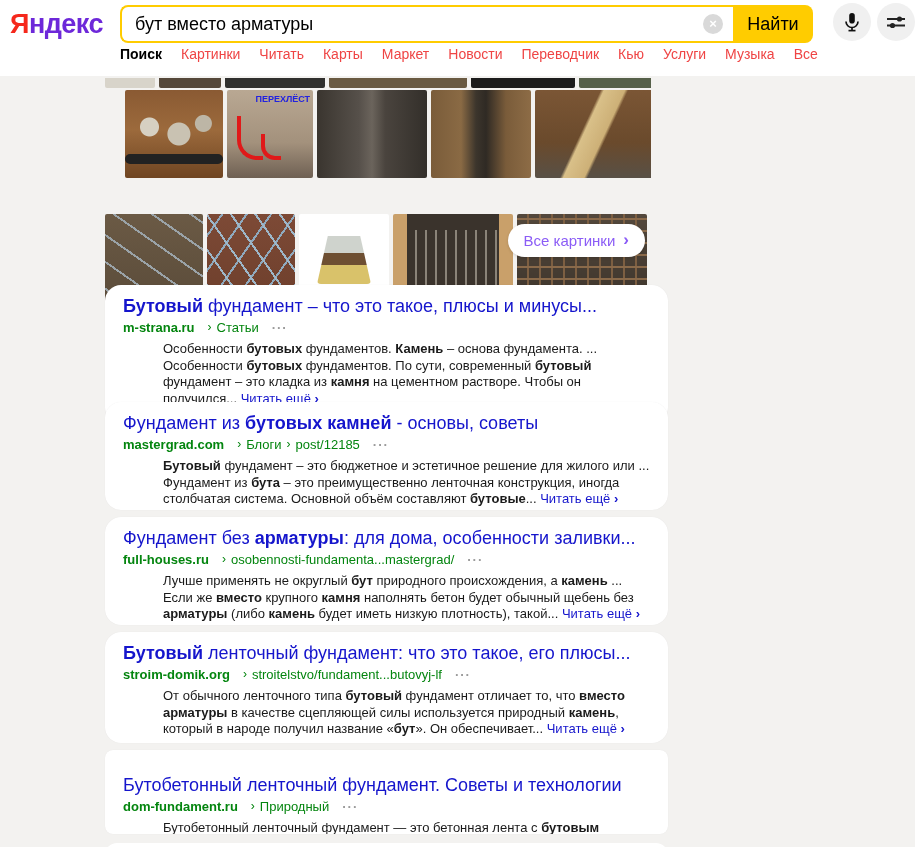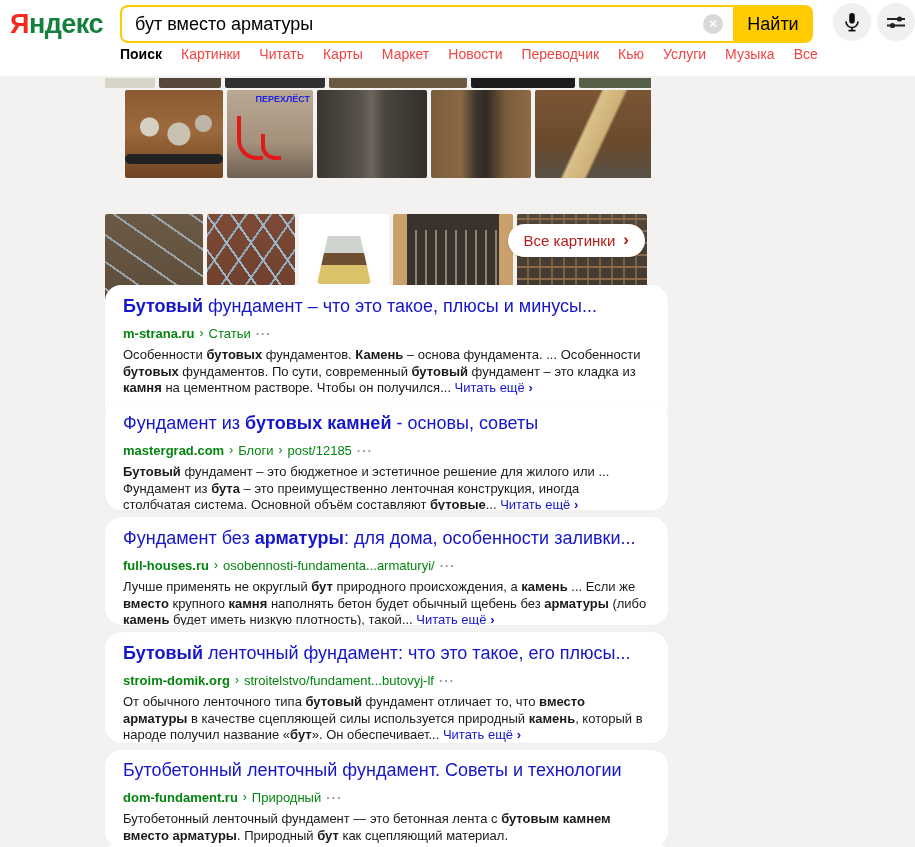--- a/index.html
+++ b/index.html
@@ -3,21 +3,21 @@
 <meta charset="utf-8">
 <style>
   * { margin:0; padding:0; box-sizing:border-box; }
   html,body { width:915px; height:847px; overflow:hidden;
     font-family:"Liberation Sans","DejaVu Sans",sans-serif; background:#f3f2f0; }
 
   
   .header { position:absolute; left:0; top:0; width:915px; height:76px; background:#fff; }
   .logo { position:absolute; left:10px; top:9px; font-size:27px; font-weight:bold; letter-spacing:-0.5px; cursor:pointer; }
   .logo .ya { color:#f5281c; }
-  .logo .rest { color:#15803d; }
+  .logo .rest { color:#6d28d9; }
 
   .searchbar { position:absolute; left:120px; top:5px; height:38px; display:flex; }
   .search-input-wrap { position:relative; width:613px; height:38px; }
   .search-input { width:100%; height:100%; border:2px solid #ffcc00; border-right:none;
      border-radius:8px 0 0 8px; font-size:18px; padding:0 40px 0 13px; outline:none; color:#000;
      font-family:inherit; background:#fff; }
   .clear-btn { position:absolute; right:10px; top:9px; width:20px; height:20px; border-radius:50%;
      background:#d9d9d9; color:#fff; font-size:13px; font-weight:bold; line-height:20px;
      text-align:center; cursor:pointer; }
   .search-btn { width:80px; height:38px; background:#ffcc00; border:none; border-radius:0 8px 8px 0;
@@ -77,42 +77,42 @@
      linear-gradient(90deg,#c9a06a 0 12%, #3a332c 12% 88%, #c9a06a 88% 100%),
      #c9a06a; }
   .formwork::after { content:""; position:absolute; left:12%; right:12%; top:16px; bottom:0;
      background:repeating-linear-gradient(90deg, transparent 0 8px, #8a8378 8px 10px); }
   .mesh-corner { background:
      repeating-linear-gradient(0deg, transparent 0 10px, #8a6a4a 10px 12px),
      repeating-linear-gradient(90deg, transparent 0 10px, #7d5f42 10px 12px),
      linear-gradient(180deg,#53483c 0%,#3e352c 100%); }
 
   .all-images-btn { position:absolute; right:6px; top:146px; height:33px; background:#fff;
-     border:none; border-radius:20px; padding:0 16px; font-size:15px; color:#b91c1c;
+     border:none; border-radius:20px; padding:0 16px; font-size:15px; color:#8b5cf6;
      display:flex; align-items:center; gap:8px; cursor:pointer; font-family:inherit;
      box-shadow:0 1px 3px rgba(0,0,0,0.15); }
   .all-images-btn .chev { font-size:17px; font-weight:bold; margin-top:-2px; }
 
   
   .card { position:absolute; left:105px; width:563px; background:#fff; border-radius:16px;
      padding:10px 18px 12px; overflow:hidden; box-shadow:0 0 1px rgba(0,0,0,0.08); }
   .c1{top:285px;height:138px;} .c2{top:402px;height:108px;} .c3{top:517px;height:108px;}
-  .c4{top:632px;height:111px;} .c5{top:750px;height:98px;padding-top:9px;}
+  .c4{top:632px;height:111px;} .c5{top:750px;height:84px;padding-top:24px;border-radius:8px;}
   .card-sliver { position:absolute; left:105px; top:843px; width:563px; height:12px;
      background:#fff; border-radius:16px 16px 0 0; }
 
   .r-title { font-size:18px; line-height:22px; color:#1515cc; cursor:pointer; display:block;
      white-space:nowrap; overflow:hidden; }
   .r-title b { font-weight:bold; }
-  .r-url { font-size:13px; line-height:15px; margin-top:9px; color:#04850f; display:flex;
-     align-items:center; gap:5px; cursor:pointer; }
+  .r-url { font-size:13px; line-height:15px; margin-top:3px; color:#04850f; display:flex;
+     align-items:center; gap:13px; cursor:pointer; }
   .r-domain { font-weight:bold; }
   .r-sep { font-size:12px; }
   .r-dots { color:#9a9a9a; letter-spacing:1px; font-weight:bold; cursor:pointer; }
-  .r-snippet { font-size:13px; line-height:16.5px; margin-top:6px; color:#1a1a1a; }
+  .r-snippet { font-size:13px; line-height:16.5px; margin-top:6px; color:#1a1a1a;margin-left:40px; }
   .r-snippet b { font-weight:bold; }
   .more-link { color:#1515cc; cursor:pointer; white-space:nowrap; }
   .more-link .chev { font-weight:bold; }
 
   svg { display:block; }
 </style>
 </head>
 <body>
 
 <div class="header">
@@ -226,21 +226,21 @@
     </div>
     <div class="r-snippet"><b>Бутовый</b><span> фундамент – это бюджетное и эстетичное решение для жилого или ... Фундамент из </span><b>бута</b><span> – это преимущественно ленточная конструкция, иногда столбчатая система. Основной объём составляют </span><b>бутовые</b><span>... </span><a class="more-link">Читать ещё <span class="chev">›</span></a></div>
   </div>
     <div class="card c3">
 
     <a class="r-title"><span>Фундамент без </span><b>арматуры</b><span>: для дома, особенности заливки...</span></a>
     <div class="r-url">
       <span class="r-domain">full-houses.ru</span>
       <span class="r-path" style="display:flex;gap:5px;align-items:center;">
           <span class="r-sep">›</span>
-          <span>osobennosti-fundamenta...armaturyi/</span>
+          <span>osobennosti-fundamenta...mastergrad/</span>
         </span>
       <span class="r-dots">···</span>
     </div>
     <div class="r-snippet"><span>Лучше применять не округлый </span><b>бут</b><span> природного происхождения, а </span><b>камень</b><span> ... Если же </span><b>вместо</b><span> крупного </span><b>камня</b><span> наполнять бетон будет обычный щебень без </span><b>арматуры</b><span> (либо </span><b>камень</b><span> будет иметь низкую плотность), такой... </span><a class="more-link">Читать ещё <span class="chev">›</span></a></div>
   </div>
     <div class="card c4">
 
     <a class="r-title"><b>Бутовый</b><span> ленточный фундамент: что это такое, его плюсы...</span></a>
     <div class="r-url">
       <span class="r-domain">stroim-domik.org</span>

